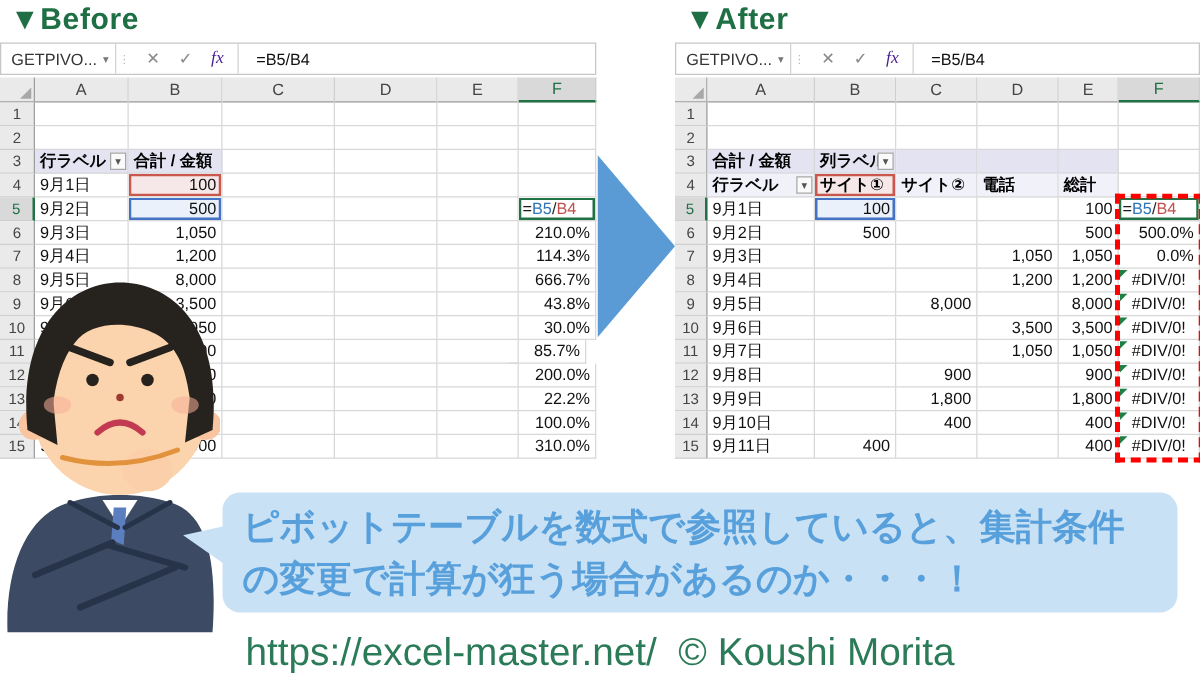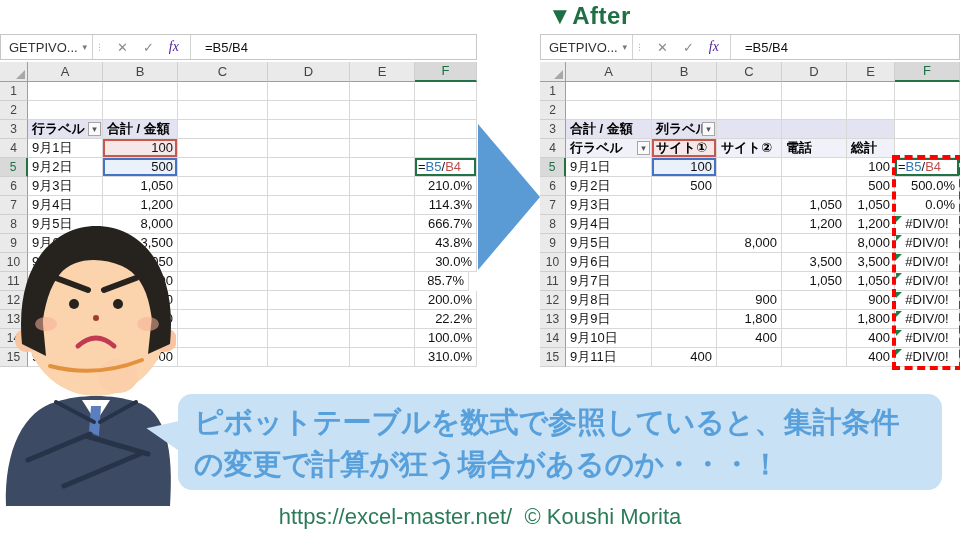--- a/index.html
+++ b/index.html
@@ -55,28 +55,29 @@
   .arrow-svg{position:absolute;left:478px;top:124px;}
   .char-svg{position:absolute;left:0px;top:224px;}
 
   .bubble{position:absolute;left:178px;top:394px;width:764px;height:96px;background:var(--bubble-bg);
     border-radius:14px;overflow:hidden;}
   .bubble-line{padding-left:16px;line-height:42px;font-size:29px;font-weight:700;color:var(--bubble-text);white-space:nowrap;}
   .bubble-line:first-child{padding-top:7px;}
   .bubble-tail{position:absolute;left:146px;top:418px;width:0;height:0;border-top:12px solid transparent;
     border-bottom:20px solid transparent;border-right:36px solid var(--bubble-bg);transform:rotate(6deg);}
 
-  .footer{position:absolute;left:0;top:504px;width:960px;text-align:center;font-size:22px;
+  .footer{position:absolute;left:0;top:504px;width:960px;text-align:center;font-size:31px;
     color:var(--footer-green);white-space:pre;}
 </style>
 </head>
 <body>
 
 <div class="page">
 
+  <div class="panel-label" id="label-before">▼Before</div>
   <div class="panel-label" id="label-after">▼After</div>
 
   <div class="formula-bar" id="fb-before">
     <div class="name-box">
       <span>GETPIVO...</span>
       <span class="nb-caret">▾</span>
     </div>
     <div class="fb-sep">⋮</div>
     <div class="fb-btns">
       <span class="fb-x">✕</span>

